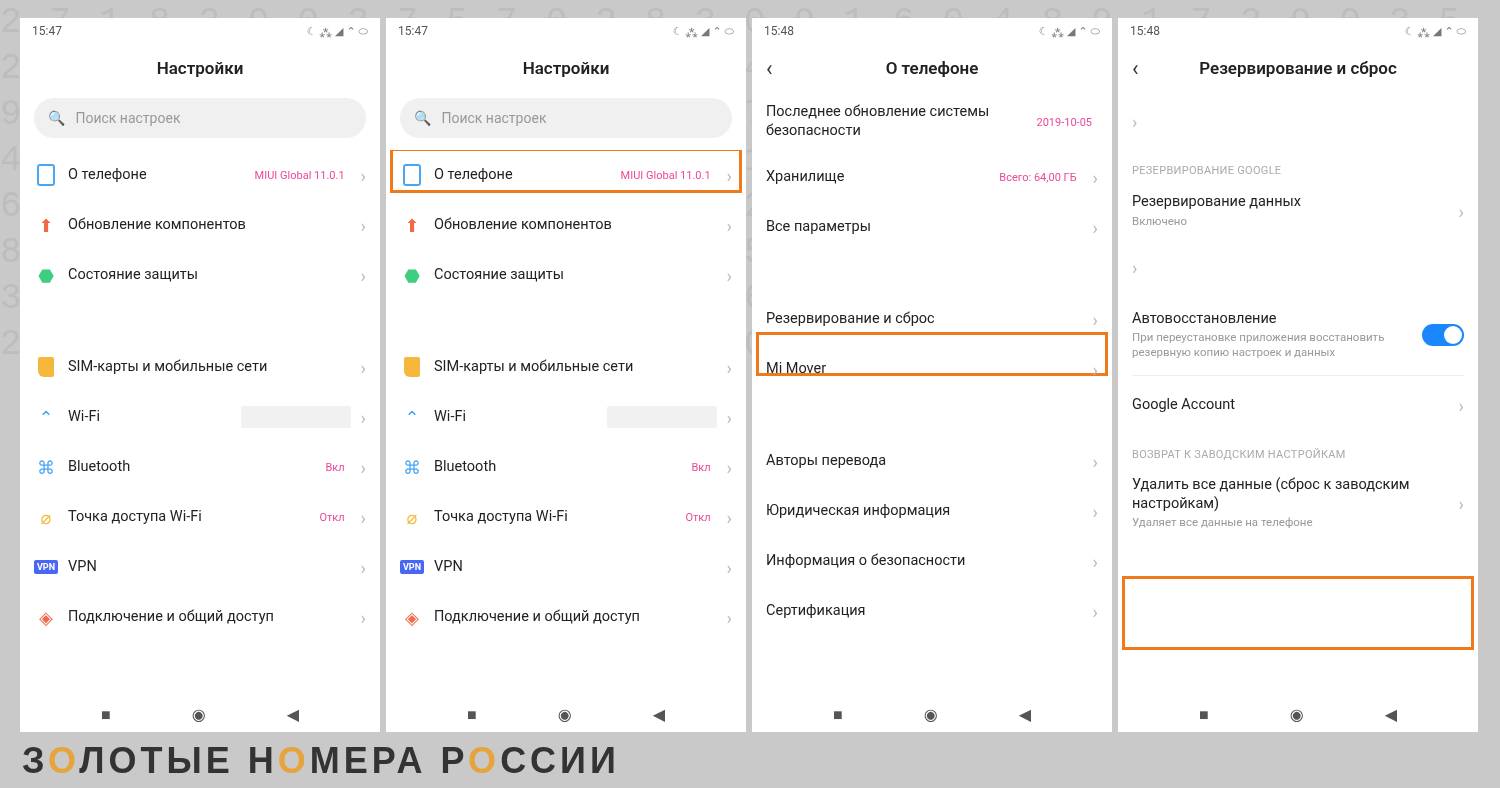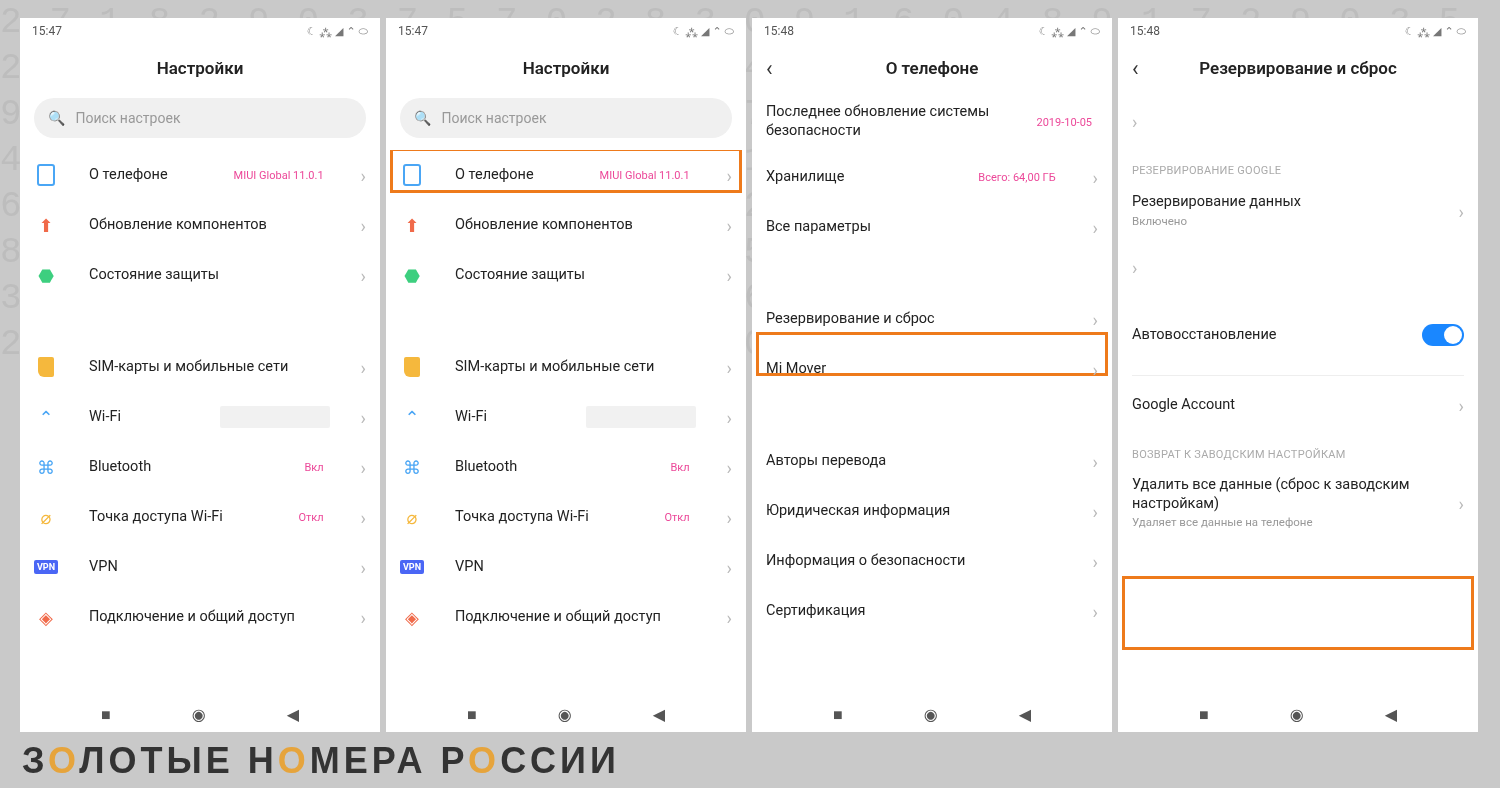--- a/index.html
+++ b/index.html
@@ -84,21 +84,21 @@
   }
   .content {
     flex: 1;
     overflow-y: hidden;
   }
   .row {
     display: flex;
     align-items: center;
     min-height: 50px;
     padding: 2px 14px;
-    gap: 31px;
+    gap: 10px;
     cursor: pointer;
     position: relative;
   }
   .row.with-icon { padding-left: 14px; }
   .row-icon {
     width: 24px;
     height: 24px;
     display: flex;
     align-items: center;
     justify-content: center;
@@ -486,20 +486,21 @@
           <span class="row-sub">Включено</span>
         </div>
         <span class="row-chevron">›</span>
       </div>
       <div class="row" style="min-height:56px;">
         <span class="row-chevron">›</span>
       </div>
       <div class="row" style="min-height:80px;">
         <div class="row-body">
           <span class="row-label">Автовосстановление</span>
+          <span class="row-sub">При переустановке приложения восстановить резервную копию настроек и данных</span>
         </div>
         <span class="toggle"></span>
       </div>
       <div class="divider"></div>
       <div class="row" style="min-height:58px;">
         <div class="row-body">
             <span class="row-label">Google Account</span>
           </div>
         <span class="row-chevron">›</span>
       </div>

